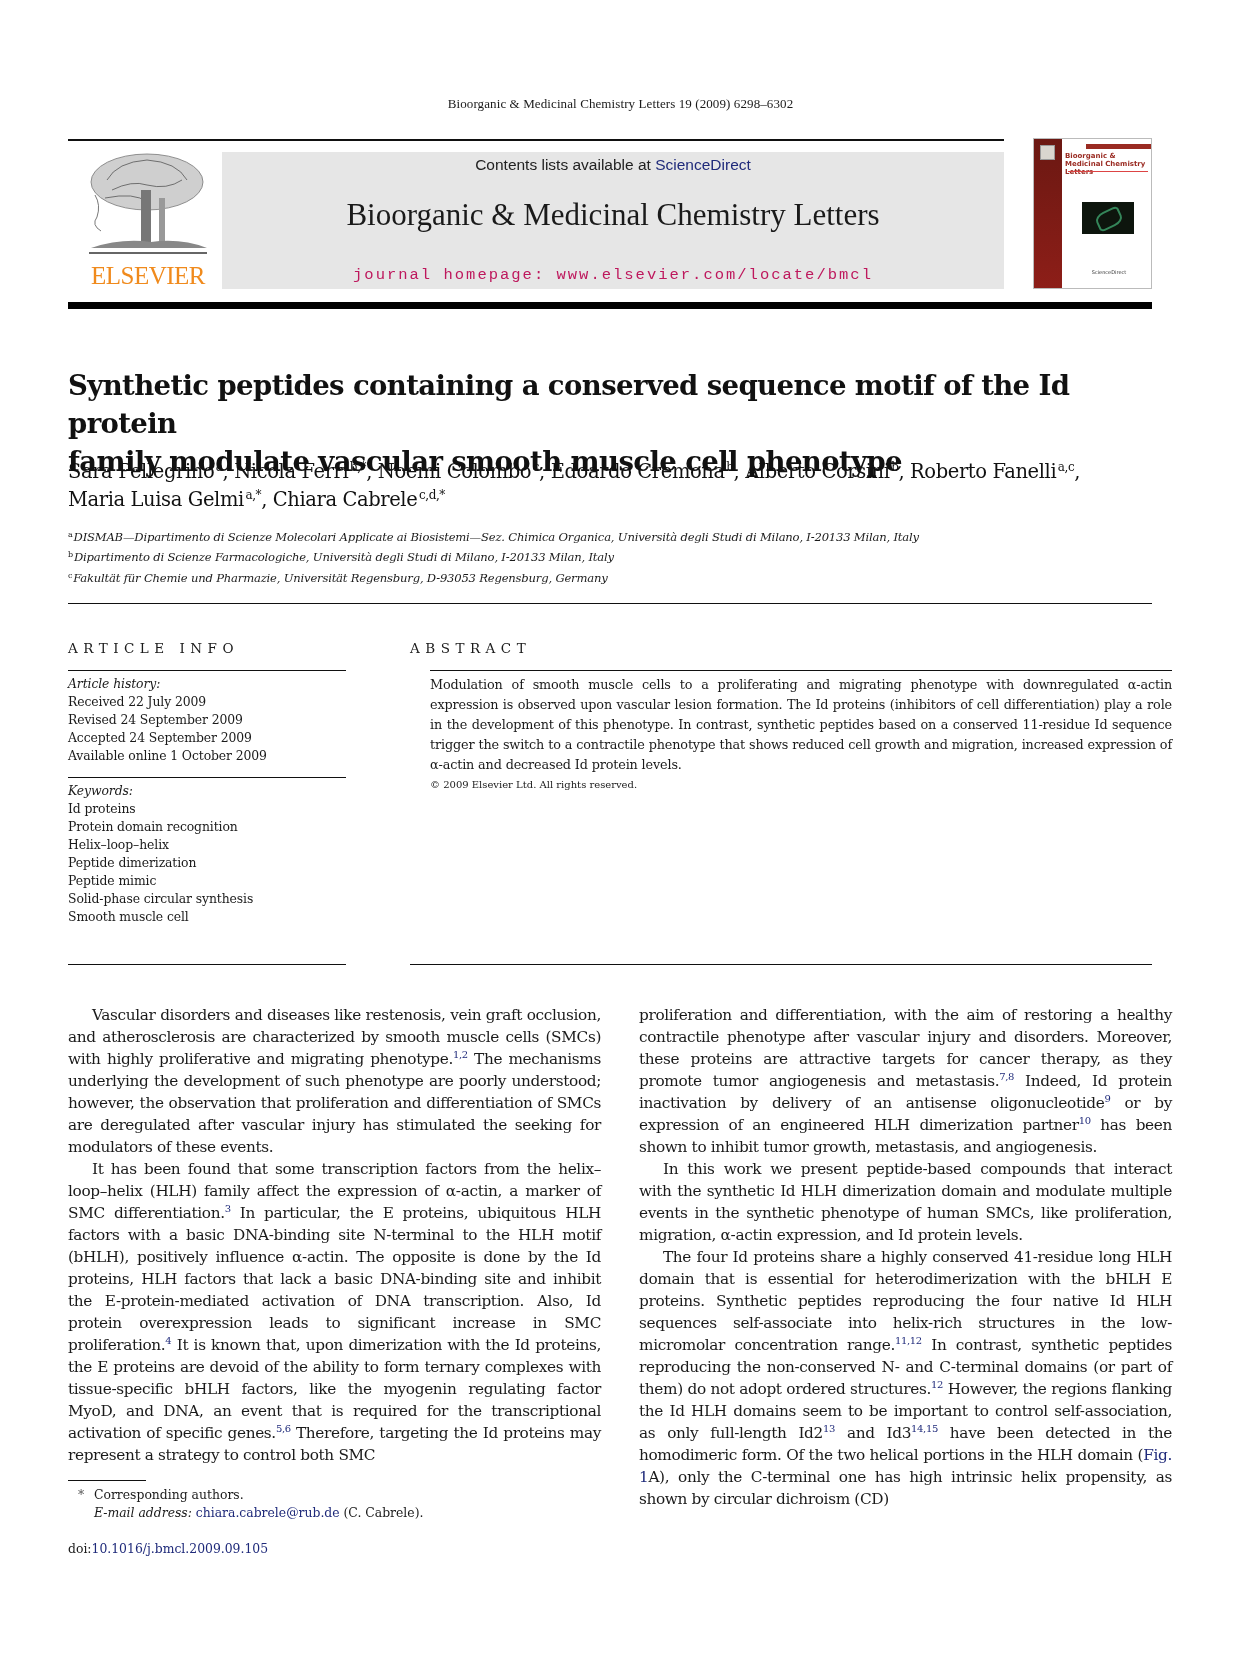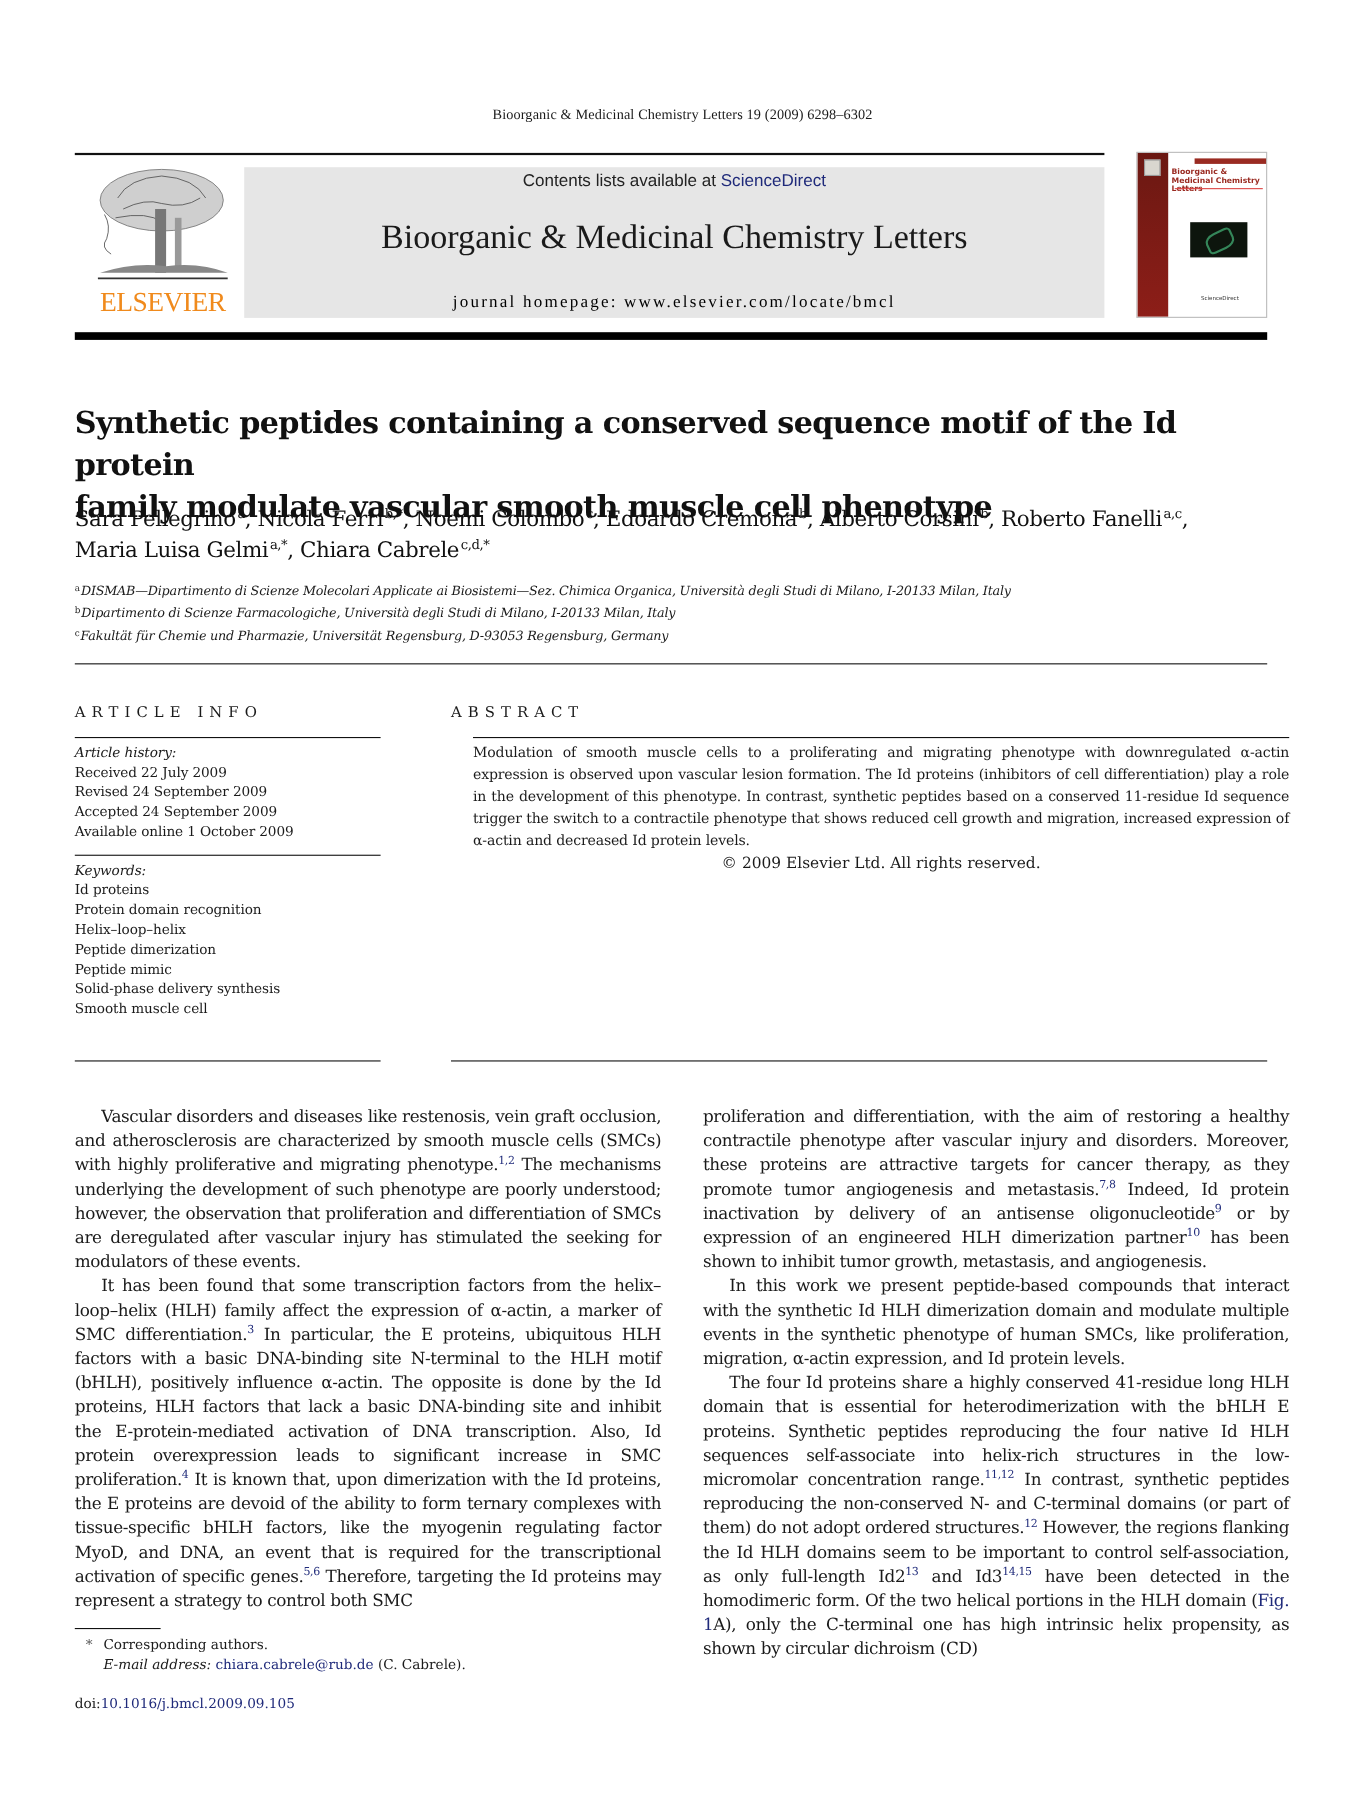--- a/index.html
+++ b/index.html
@@ -15,21 +15,21 @@
   .logo .tree { position: absolute; left: 2px; top: 0; width: 122px; height: 110px; }
   .logo .wordmark { position: absolute; left: 0; top: 112px; width: 126px; text-align: center;
     font-family: "Liberation Serif", serif; font-size: 25px; color: #f08a1c; letter-spacing: -0.5px; }
 
   .banner { position: absolute; left: 222px; top: 152px; width: 782px; height: 137px; background: #e6e6e6; }
   .banner .contents { position: absolute; top: 4px; width: 100%; text-align: center;
     font-family: "Liberation Sans", sans-serif; font-size: 15.5px; color: #222; }
   .banner .jtitle { position: absolute; top: 45px; width: 100%; text-align: center;
     font-family: "Liberation Serif", serif; font-size: 31px; color: #1a1a1a; }
   .banner .homepage { position: absolute; top: 114px; width: 100%; text-align: center;
-    font-family: Liberation Serif, serif; font-size: 15.5px; letter-spacing: 2px; color: #000000; }
+    font-family: Liberation Mono, monospace; font-size: 15.5px; letter-spacing: 2px; color: #be185d; }
 
   .cover { position: absolute; left: 1033px; top: 138px; width: 119px; height: 151px; border: 1px solid #bbb; background: #fff; overflow: hidden; }
   .cover .spine { position: absolute; left: 0; top: 0; width: 28px; height: 100%; background: linear-gradient(#6b1812, #8d1e18); }
   .cover .spine-logo { position: absolute; left: 6px; top: 6px; width: 15px; height: 15px; background: #d9d6cf; border: 1px solid #999; }
   .cover .topbar { position: absolute; left: 52px; top: 5px; width: 67px; height: 5px; background: #9a2b22; }
   .cover .ctitle { position: absolute; left: 31px; top: 13px; width: 86px; font-family: "DejaVu Sans", sans-serif; font-weight: bold; font-size: 7px; line-height: 8px; color: #9a2b22; }
   .cover .csub { position: absolute; left: 34px; top: 32px; width: 80px; height: 4px; border-top: 1px solid #d44; }
   .cover .img { position: absolute; left: 48px; top: 63px; width: 52px; height: 32px; background: #0d150d; }
   .cover .img::after { content: ""; position: absolute; left: 14px; top: 8px; width: 22px; height: 14px; border: 2px solid #3fa36d; border-radius: 40% 20%; transform: rotate(-25deg); opacity: .8; }
   .cover .sd { position: absolute; left: 40px; top: 130px; width: 70px; font-family: "DejaVu Sans", sans-serif; font-size: 5px; color: #333; text-align: center; }
@@ -50,21 +50,21 @@
 
   .sec-head { position: absolute; top: 640px; font-family: "DejaVu Serif", serif; font-size: 13.5px; letter-spacing: 5.5px; }
   .info-col { position: absolute; left: 68px; top: 670px; width: 278px; }
   .info-col .rule { height: 1.2px; background: #111; }
   .info-col .block { font-family: "DejaVu Serif", serif; font-size: 12.4px; line-height: 18px; padding-top: 4px; padding-bottom: 12px; letter-spacing: -0.1px; }
   .info-col .label { font-style: italic; }
 
   .abs-col { position: absolute; left: 410px; top: 670px; width: 742px; margin-left: 20px; }
   .abs-col .rule { height: 1.2px; background: #111; }
   .abs-col .abs-text { font-family: "DejaVu Serif", serif; font-size: 12.8px; line-height: 20px; text-align: justify; padding-top: 4px; letter-spacing: -0.15px; }
-  .abs-col .copyright { text-align: center; font-size: 14px; line-height: 20px; }
+  .abs-col .copyright { text-align: left; font-size: 10px; line-height: 20px; }
   .abs-bottom-rule { position: absolute; left: 410px; top: 964px; width: 742px; height: 1.2px; background: #111; }
   .info-bottom-rule { position: absolute; left: 68px; top: 964px; width: 278px; height: 1.2px; background: #111; }
 
   .body-col { position: absolute; top: 1004px; width: 533px; font-family: "DejaVu Serif", serif; font-size: 15.3px; line-height: 22px; text-align: justify; letter-spacing: -0.35px; }
   .body-col p { text-indent: 24px; }
   .body-col p.noindent { text-indent: 0; }
   .body-col sup { font-size: 10px; vertical-align: 6px; line-height: 0; color: #1f2a7a; }
   .col-left { left: 68px; }
   .col-right { left: 639px; }
 
@@ -156,21 +156,21 @@
     <div>Available online 1 October 2009</div>
   </div>
   <div class="rule"></div>
   <div class="block">
     <div class="label">Keywords:</div>
     <div>Id proteins</div>
     <div>Protein domain recognition</div>
     <div>Helix–loop–helix</div>
     <div>Peptide dimerization</div>
     <div>Peptide mimic</div>
-    <div>Solid-phase delivery synthesis</div>
+    <div>Solid-phase circular synthesis</div>
     <div>Smooth muscle cell</div>
   </div>
 </div>
 <div class="info-bottom-rule"></div>
 
 <div class="abs-col">
   <div class="rule"></div>
   <div class="abs-text">Modulation of smooth muscle cells to a proliferating and migrating phenotype with downregulated α-actin expression is observed upon vascular lesion formation. The Id proteins (inhibitors of cell differentiation) play a role in the development of this phenotype. In contrast, synthetic peptides based on a conserved 11-residue Id sequence trigger the switch to a contractile phenotype that shows reduced cell growth and migration, increased expression of α-actin and decreased Id protein levels.</div>
   <div class="copyright">© 2009 Elsevier Ltd. All rights reserved.</div>
 </div>

